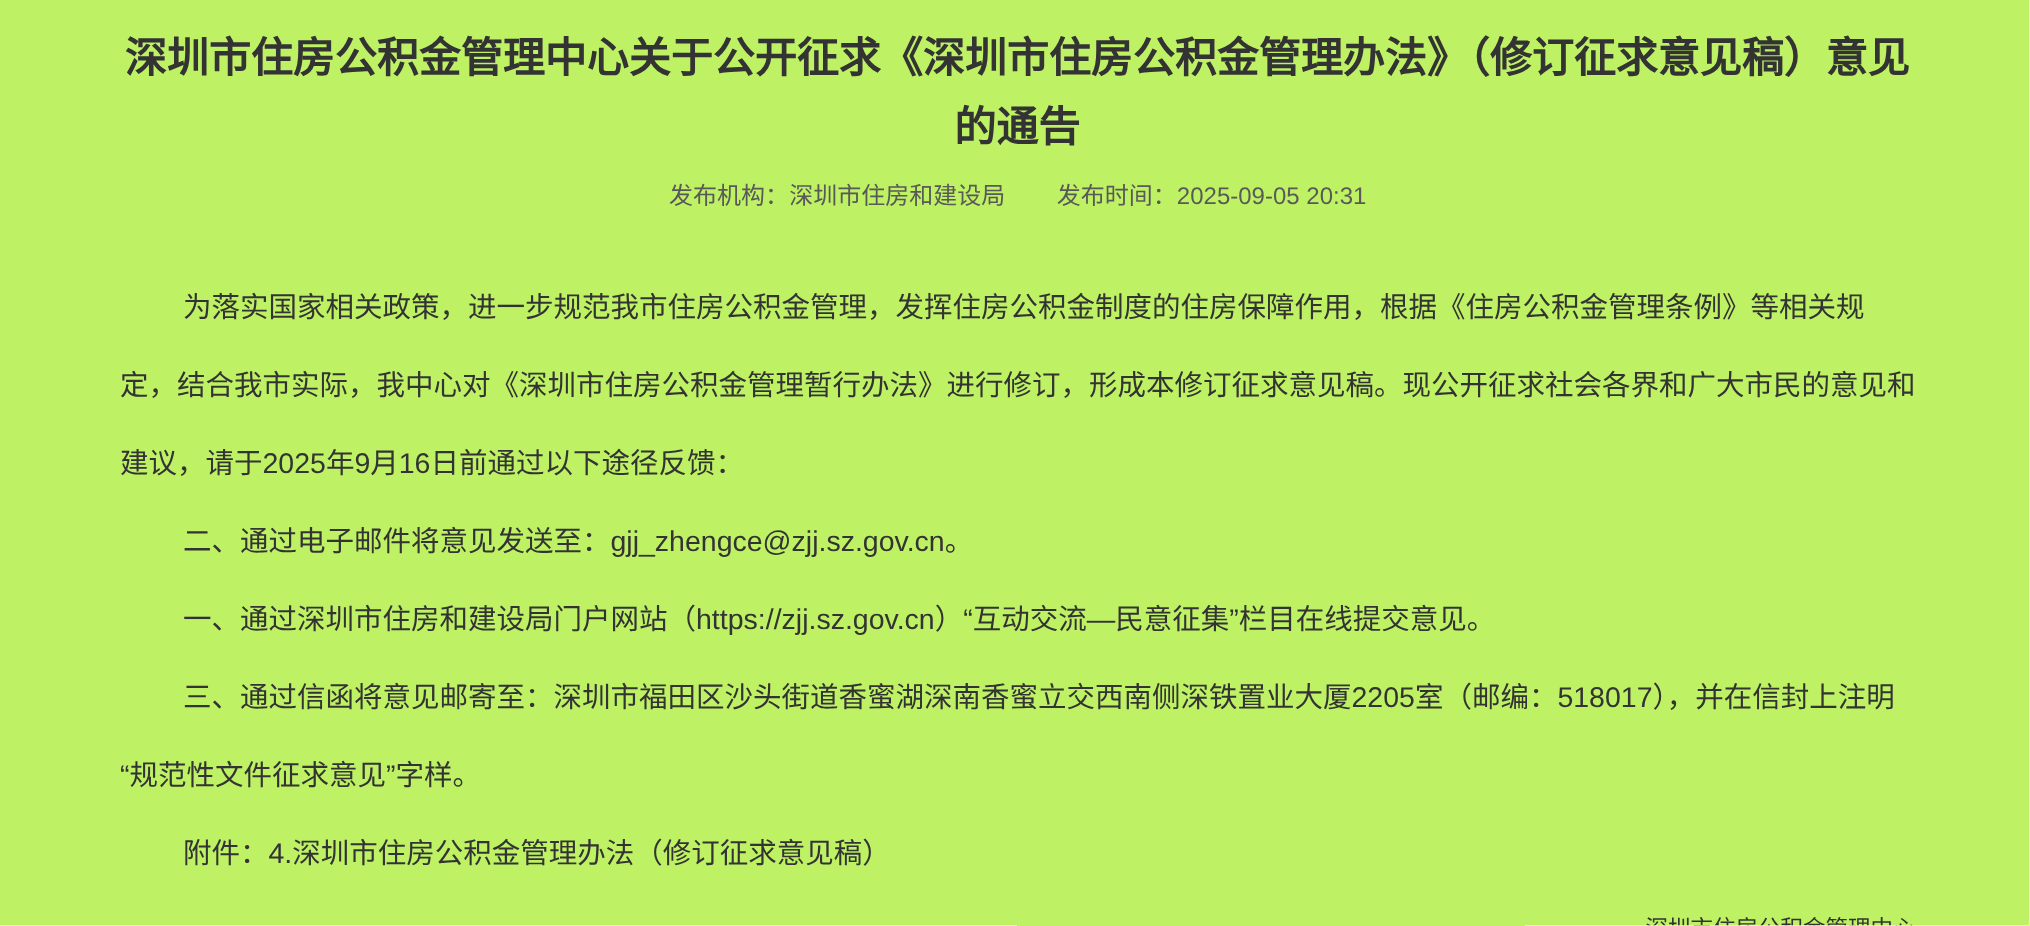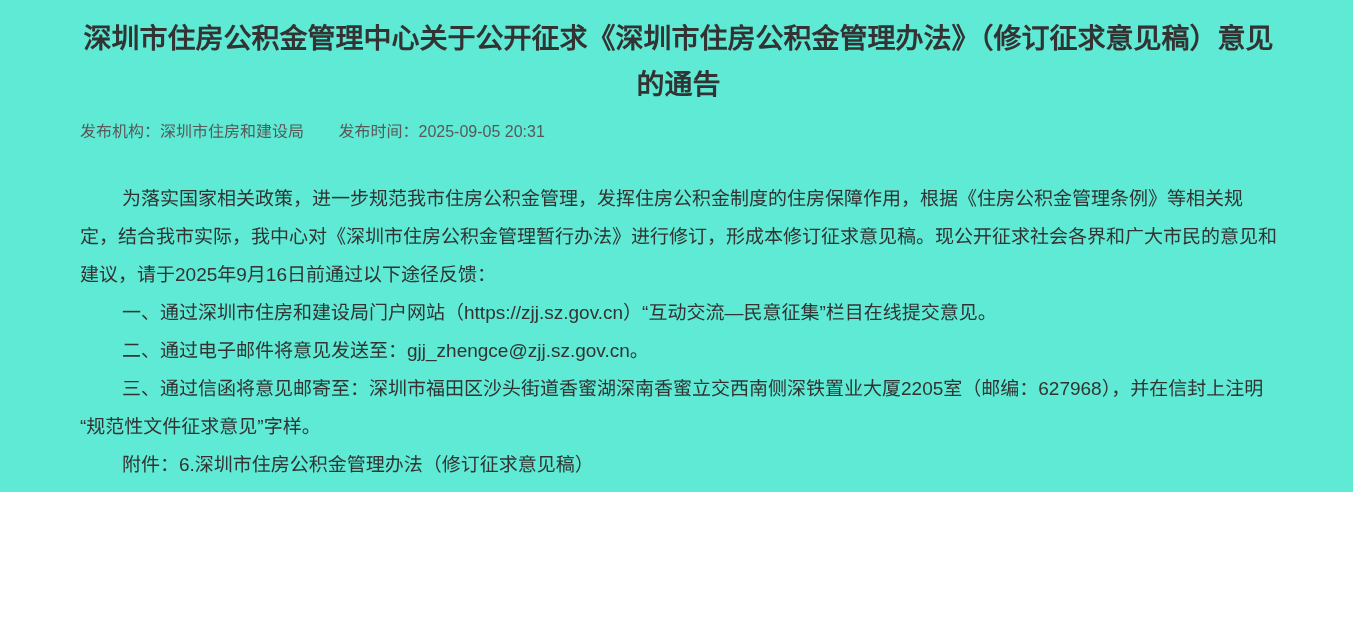--- a/index.html
+++ b/index.html
@@ -4,49 +4,50 @@
 <style>
   html, body {
     margin: 0;
     padding: 0;
     background: #ffffff;
     font-family: "Liberation Sans", "DejaVu Sans", sans-serif;
   }
   .page {
     position: relative;
     width: 1353px;
-    height: 492px;
-    background: #5eead4;
+    height: 617px;
+    background: #bef264;
     overflow: hidden;
     box-sizing: border-box;
     padding: 0 76px 0 80px;
   }
   .title {
     margin: 16px auto 0 auto;
     max-width: 1190px;
     font-size: 28px;
     line-height: 46px;
     font-weight: 700;
     color: #333333;
     text-align: center;
   }
   .meta {
     margin-top: 12px;
+    text-align: center;
     font-size: 16px;
     line-height: 24px;
     color: #595959;
     font-weight: 400;
   }
   .meta .meta-item + .meta-item {
     margin-left: 30px;
   }
   .content {
     margin-top: 36px;
     font-size: 19px;
-    line-height: 38px;
+    line-height: 52px;
     color: #333333;
   }
   .content p {
     margin: 0;
     padding: 0;
     text-indent: 42px;
     word-break: break-all;
   }
   .content p.attachment-continued {
     text-indent: 72px;
@@ -69,23 +70,23 @@
 
   <h1 class="title">深圳市住房公积金管理中心关于公开征求《深圳市住房公积金管理办法》（修订征求意见稿）意见的通告</h1>
 
   <div class="meta">
     <span class="meta-item"><span>发布机构：</span><span>深圳市住房和建设局</span></span>
     <span class="meta-item"><span>发布时间：</span><span>2025-09-05 20:31</span></span>
   </div>
 
   <div class="content">
     <p>为落实国家相关政策，进一步规范我市住房公积金管理，发挥住房公积金制度的住房保障作用，根据《住房公积金管理条例》等相关规定，结合我市实际，我中心对《深圳市住房公积金管理暂行办法》进行修订，形成本修订征求意见稿。现公开征求社会各界和广大市民的意见和建议，请于2025年9月16日前通过以下途径反馈：</p>
+    <p>二、通过电子邮件将意见发送至：gjj_zhengce@zjj.sz.gov.cn。</p>
     <p>一、通过深圳市住房和建设局门户网站（https://zjj.sz.gov.cn）“互动交流—民意征集”栏目在线提交意见。</p>
-    <p>二、通过电子邮件将意见发送至：gjj_zhengce@zjj.sz.gov.cn。</p>
-    <p>三、通过信函将意见邮寄至：深圳市福田区沙头街道香蜜湖深南香蜜立交西南侧深铁置业大厦2205室（邮编：627968），并在信封上注明“规范性文件征求意见”字样。</p>
-    <p>附件：6.深圳市住房公积金管理办法（修订征求意见稿）</p>
+    <p>三、通过信函将意见邮寄至：深圳市福田区沙头街道香蜜湖深南香蜜立交西南侧深铁置业大厦2205室（邮编：518017），并在信封上注明“规范性文件征求意见”字样。</p>
+    <p>附件：4.深圳市住房公积金管理办法（修订征求意见稿）</p>
   </div>
 
   <div class="signature">
     <div class="sig-org">深圳市住房公积金管理中心</div>
   </div>
 
 </div>
 
 </body></html>

